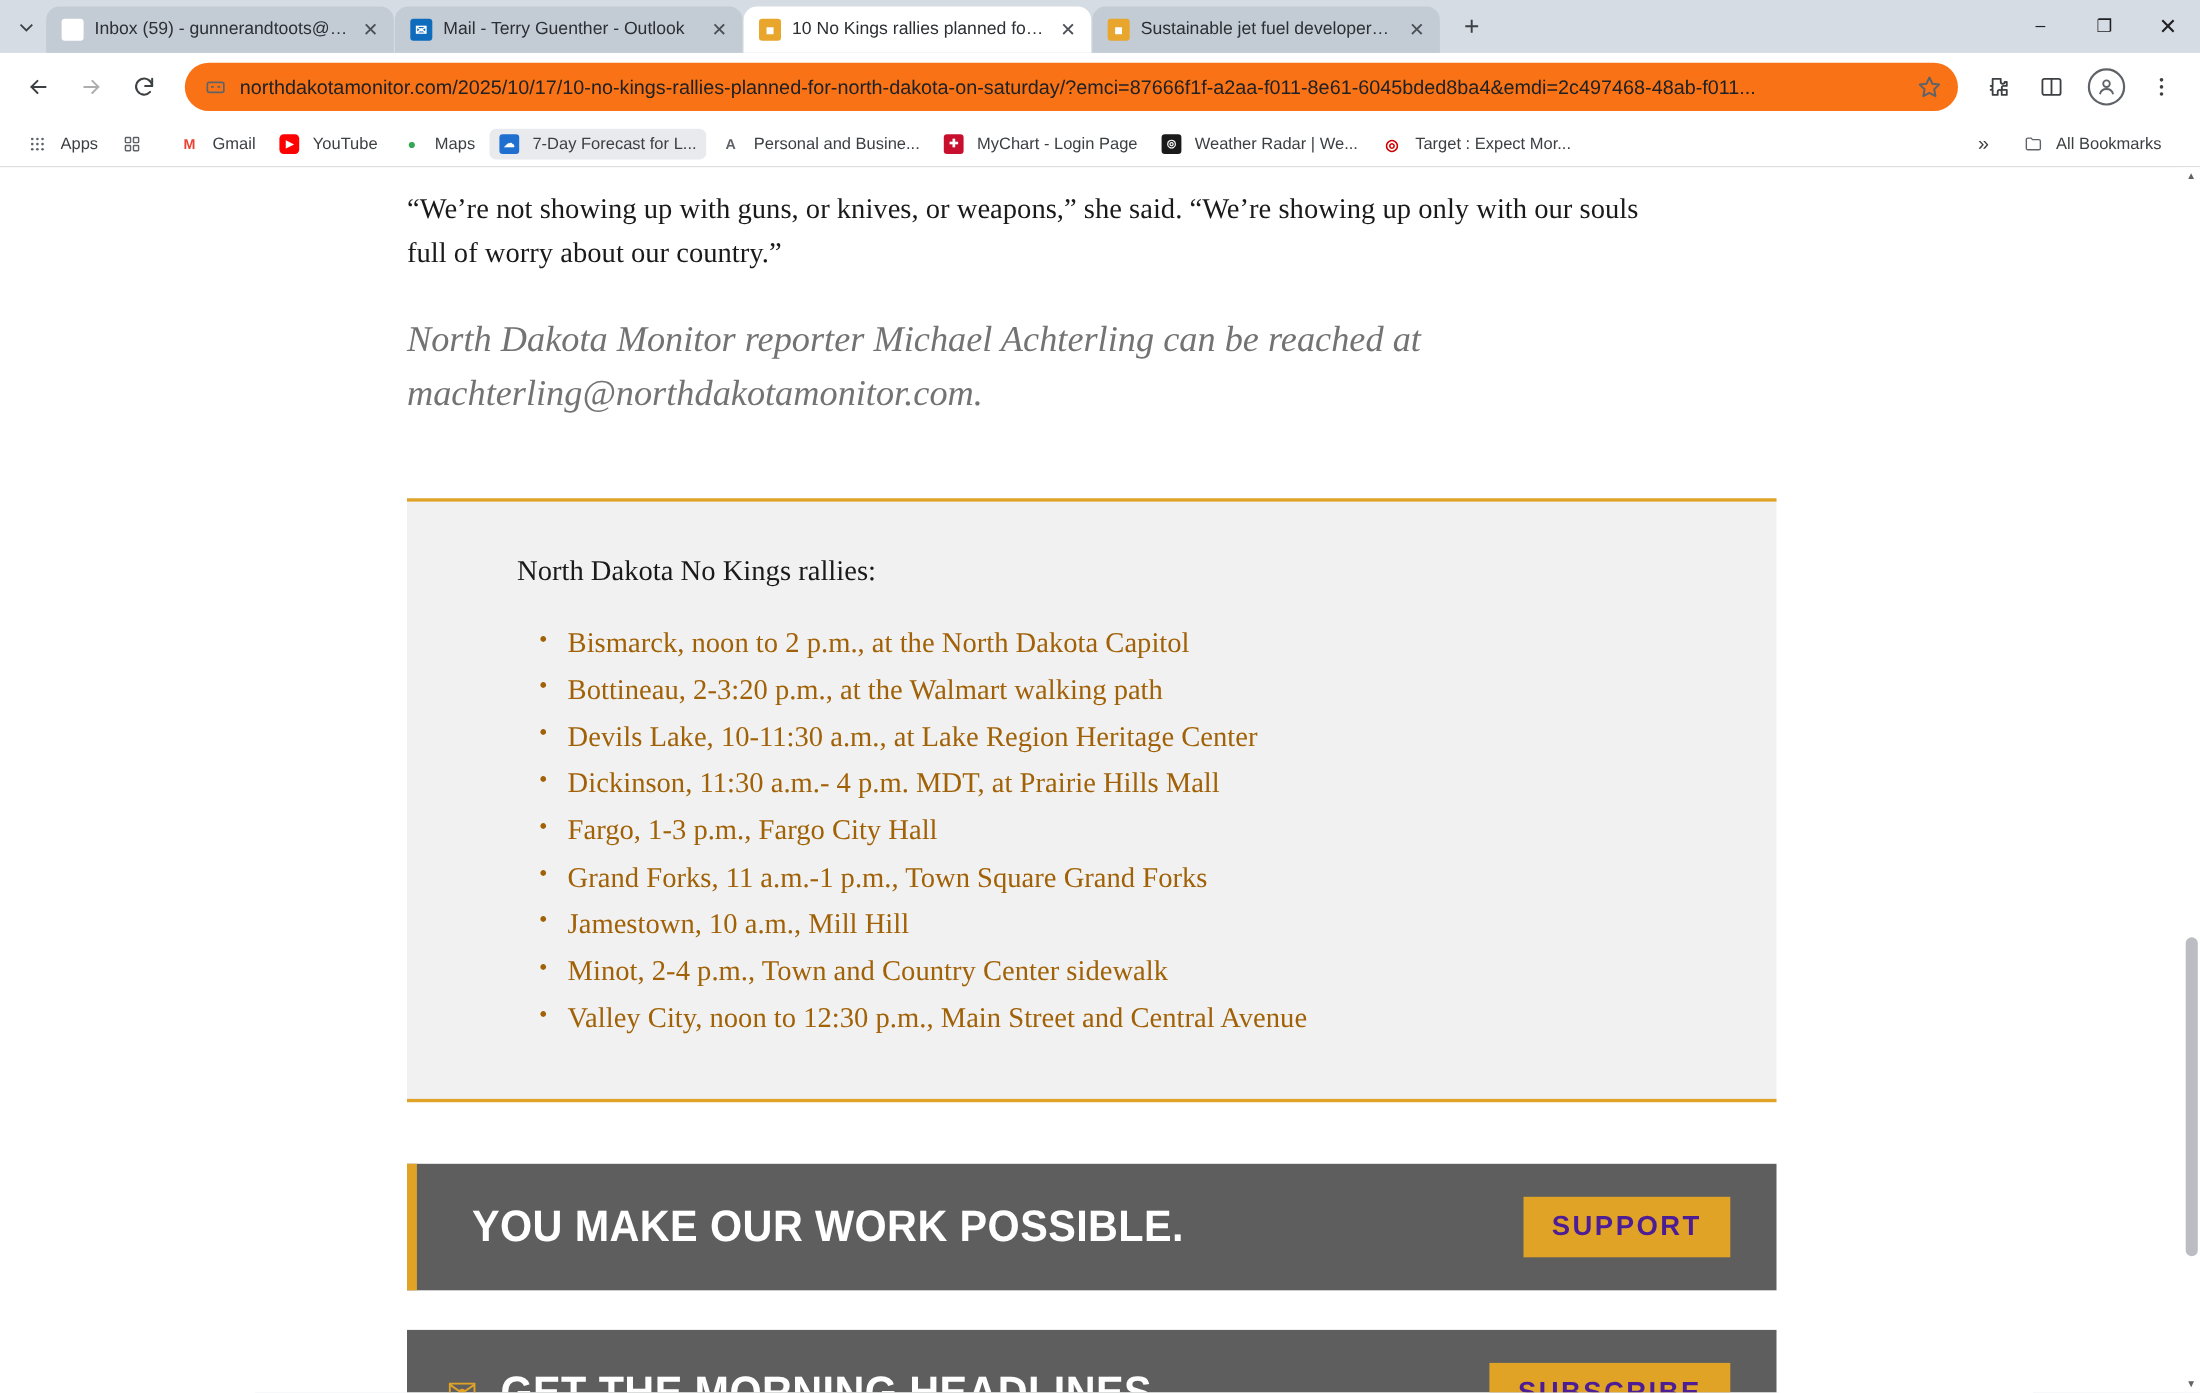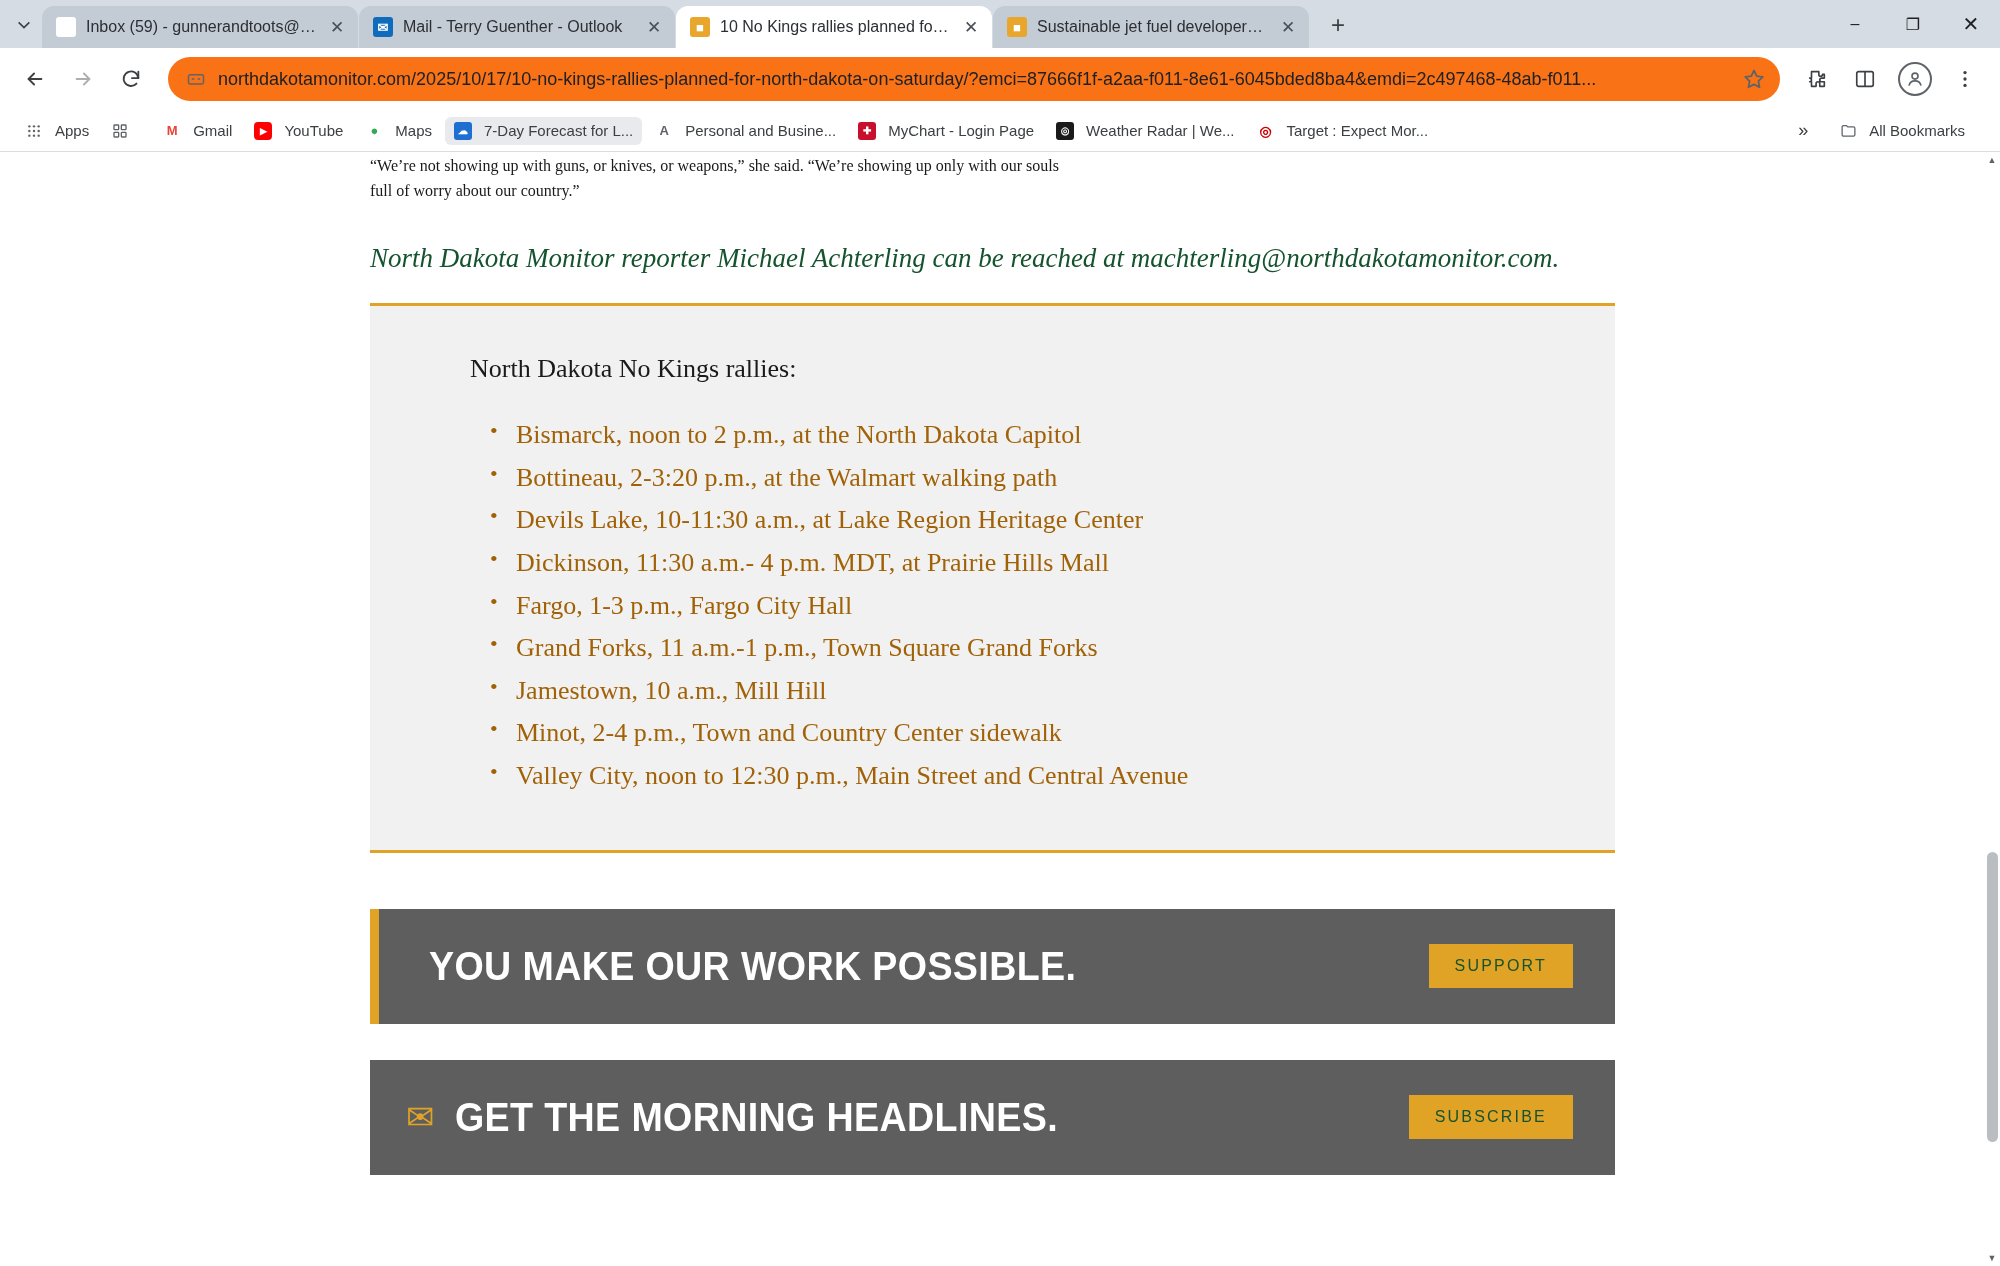--- a/index.html
+++ b/index.html
@@ -205,32 +205,32 @@
     width: 1985px;
     padding: 0;
   }
   .content {
     width: 1245px;
     margin: 0 auto;
     padding-top: 0;
     font-family: "Liberation Serif", serif;
   }
   .quote-tail {
-    font-size: 16px;
+    font-size: 26px;
     line-height: 1.55;
     color: #1a1a1a;
-    margin: 0 0 34px 0;
+    margin: 16px 0 34px 0;
     padding-top: 2px;
   }
   .byline {
     font-style: italic;
-    font-size: 27px;
+    font-size: 33px;
     line-height: 1.5;
-    color: #14532d;
-    margin: 0 0 25px 0;
+    color: #737373;
+    margin: 0 0 69px 0;
   }
   .callout {
     border-top: 3px solid #e0a326;
     border-bottom: 3px solid #e0a326;
     background: #f1f1f1;
     padding: 48px 100px 52px 100px;
   }
   .callout-title {
     font-size: 26px;
     color: #1a1a1a;
@@ -277,24 +277,24 @@
   }
   .promo .mailicon {
     color: #e0a326;
     font-size: 34px;
     margin-right: 20px;
     display: flex; align-items: center;
   }
   .promo .btn {
     margin-left: auto;
     background: #e0a326;
-    color: #14532d;
+    color: #4c1d95;
     font-family: "Liberation Sans", sans-serif;
-    font-weight: normal;
-    font-size: 16px;
+    font-weight: bold;
+    font-size: 25px;
     letter-spacing: 2.2px;
     padding: 13px 26px;
     white-space: nowrap;
   }
 
   
   .scrollbar {
     position: absolute;
     right: 0; top: 0;
     width: 16px;

